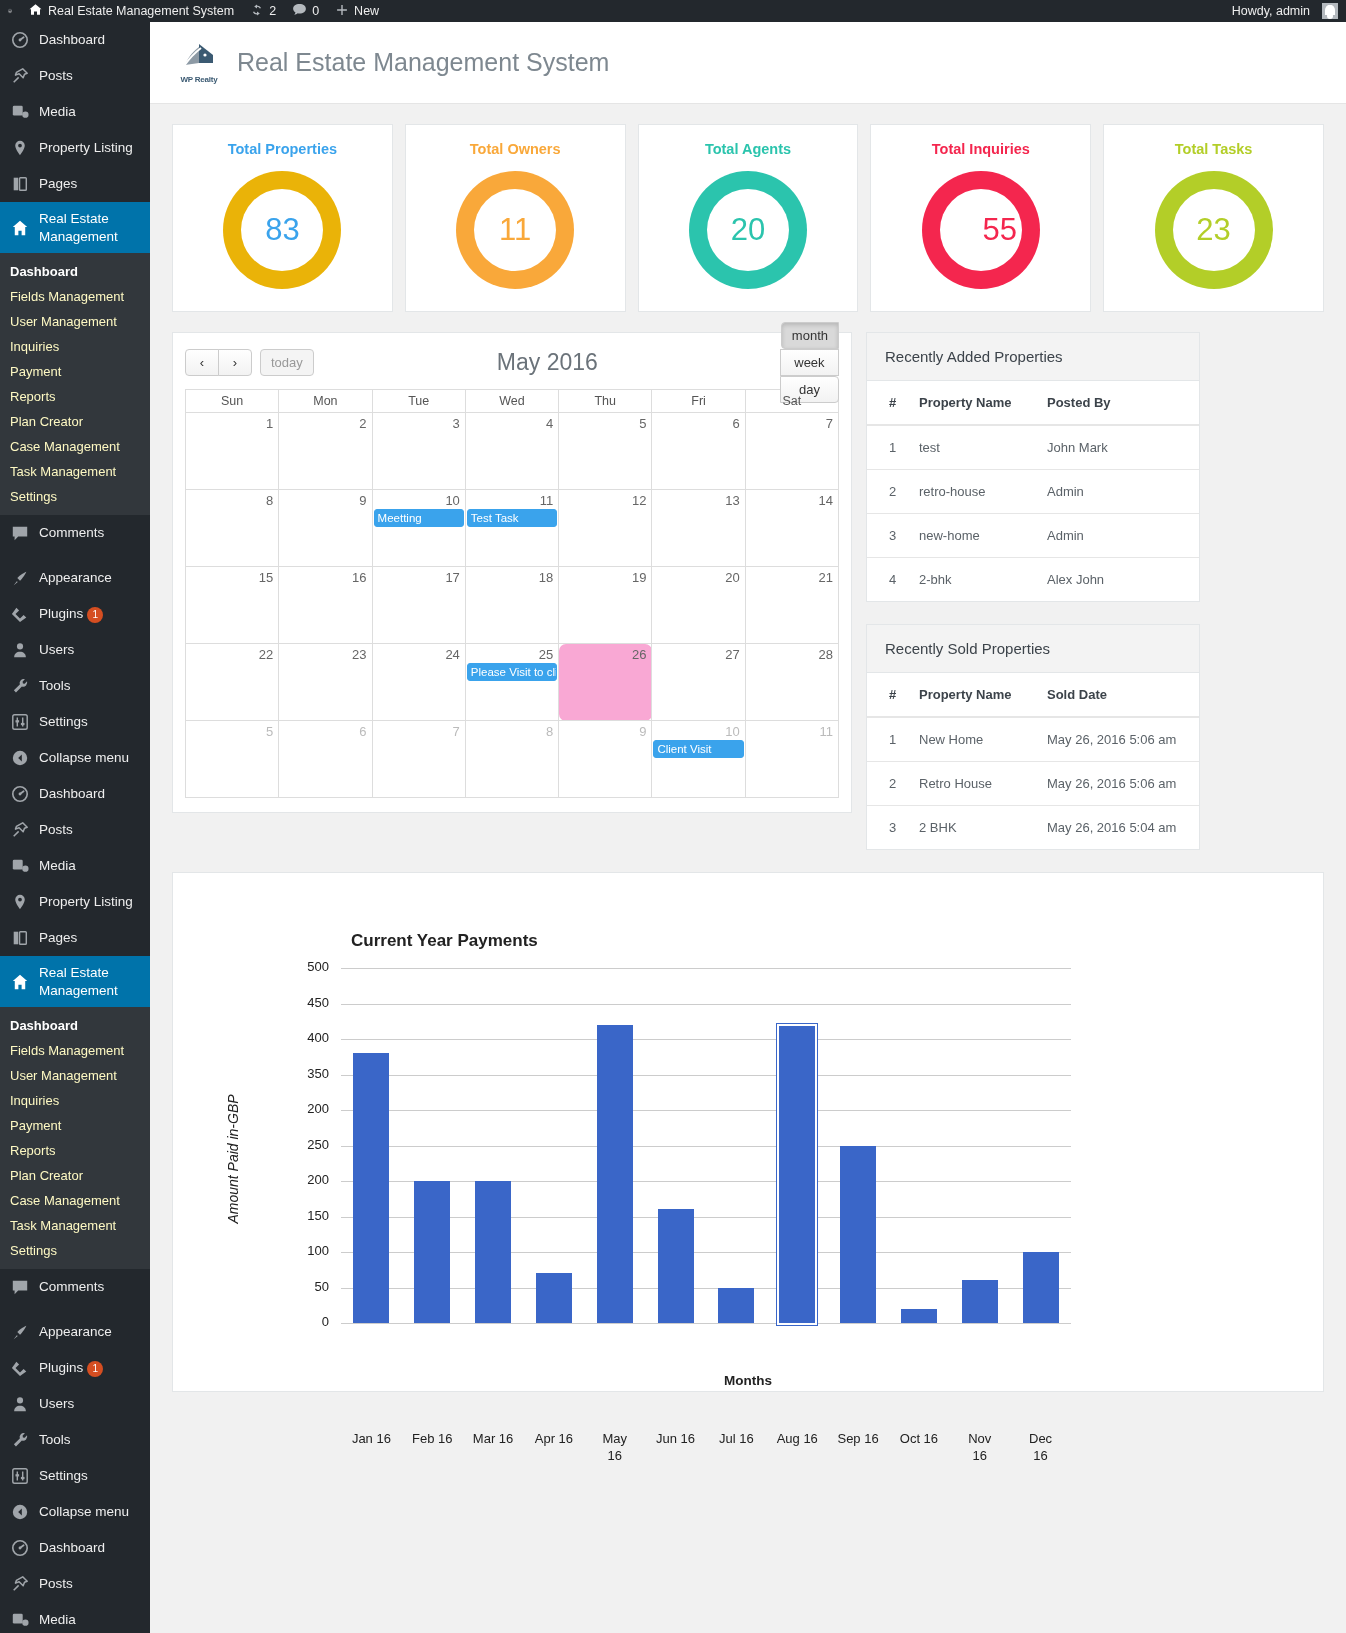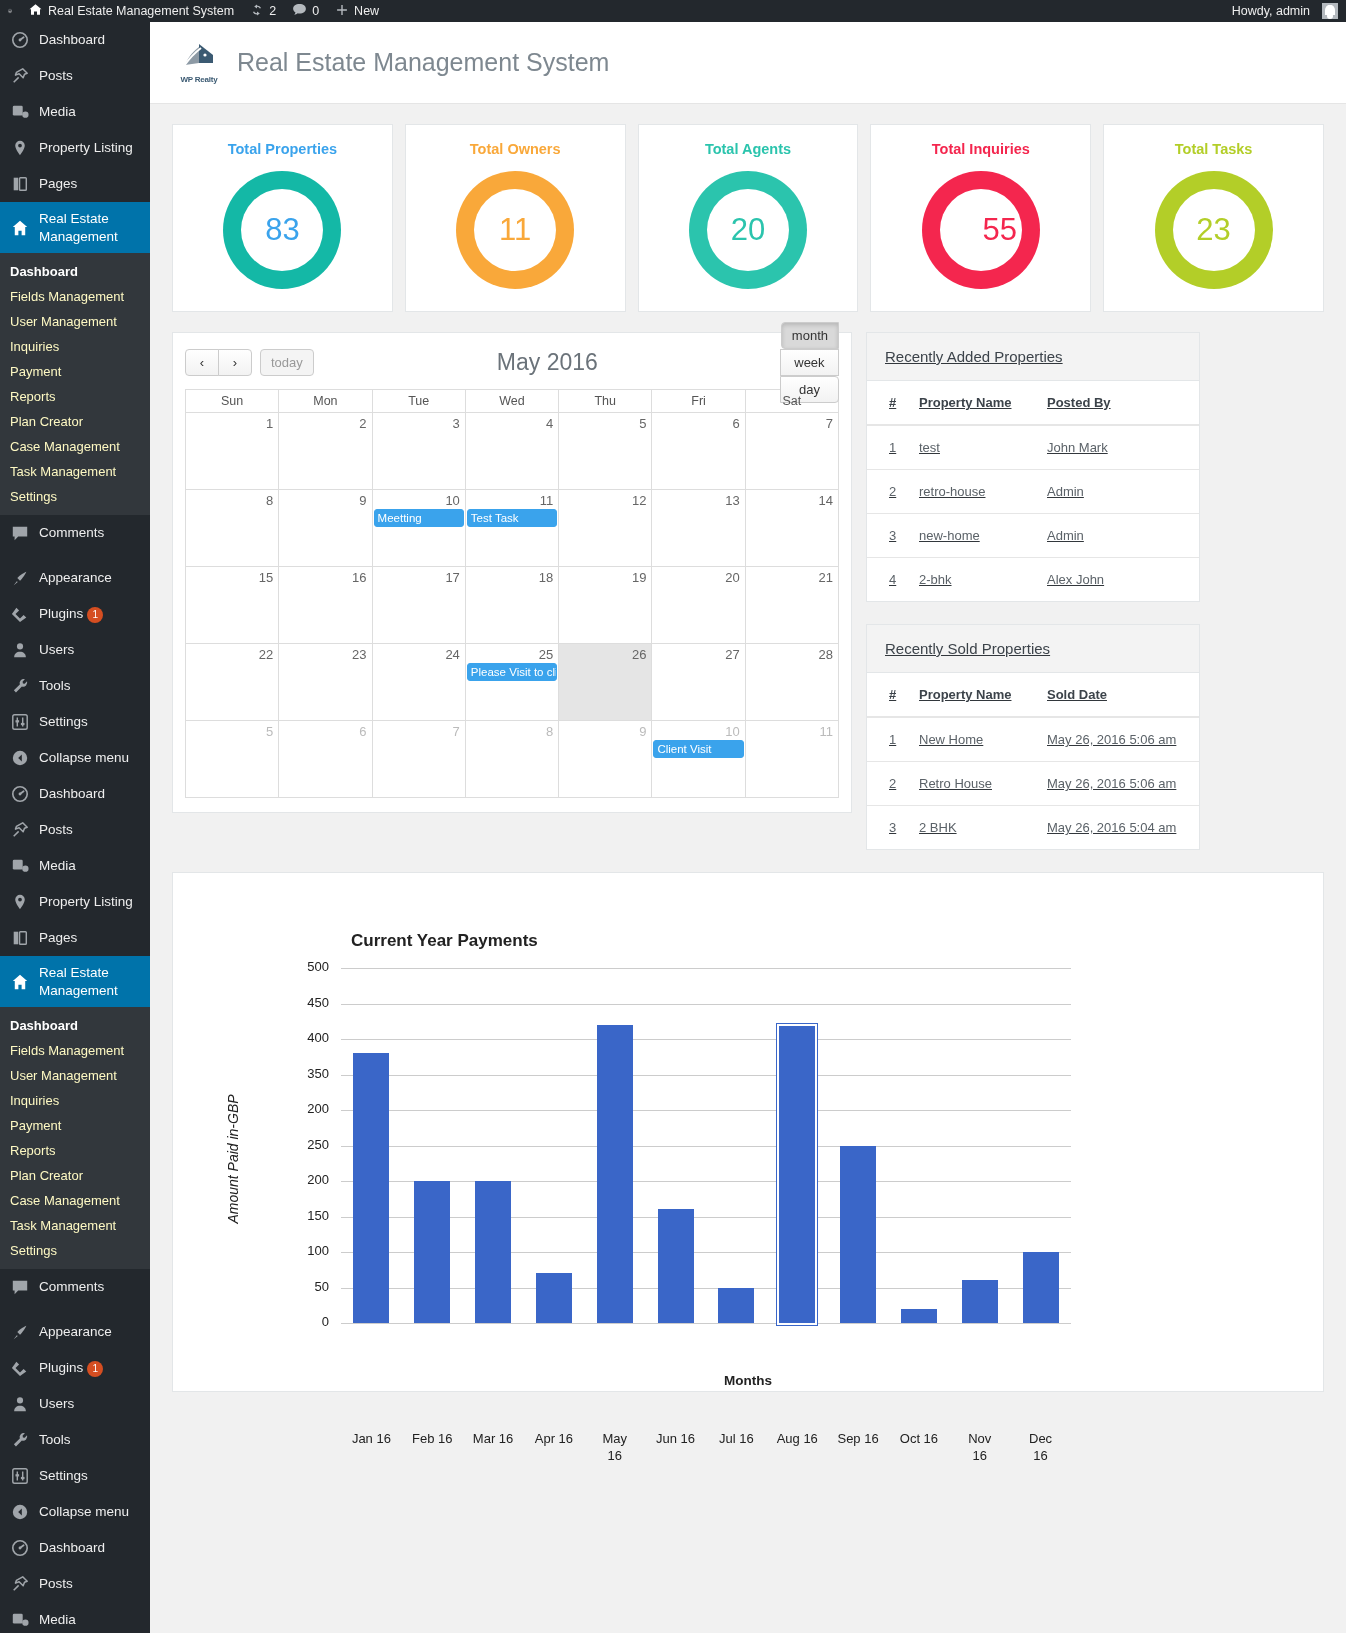--- a/index.html
+++ b/index.html
@@ -129,31 +129,31 @@
 
   .cal-table { width:100%; border-collapse: collapse; table-layout: fixed; }
   .cal-table th {
     border:1px solid #ddd; font-size: 12.5px; font-weight: normal;
     color:#555; padding: 4px 0; text-align:center; background:#fff;
   }
   .cal-table td {
     border:1px solid #ddd; height: 77px; vertical-align: top;
     padding: 0; position: relative; background:#fff;
   }
-  .cal-table td.today { background: #e5e5e5; }
+  .cal-table td.today { background: #f9a8d4; border-radius: 7px; }
   .daynum { text-align:right; font-size: 13px; color:#666; padding: 3px 5px 1px 0; }
   .daynum.other { color: #bbb; }
   .evt {
     background:#3aa3ec; border:1px solid #3aa3ec; color:#fff;
     font-size: 11.5px; border-radius: 3px; margin: 0 1px;
     padding: 1px 3px; white-space: nowrap; overflow: hidden; line-height: 14px;
   }
 
   
-  .side-col { width: 334px; display:flex; flex-direction:column; gap: 22px; text-decoration: underline; }
+  .side-col { width: 334px; display:flex; flex-direction:column; gap: 22px; }
   .panel { background:#fff; border:1px solid #e3e6e8; }
   .panel-head {
     background:#f3f3f3; border-bottom:1px solid #e3e6e8;
     padding: 15px 18px; font-size: 15px; color:#3c434a;
   }
   .panel table { width:100%; border-collapse: collapse; }
   .panel th {
     text-align:left; font-size: 13px; font-weight:bold; color:#3c434a;
     padding: 14px 10px 14px 0; border-bottom: 2px solid #e6e6e6;
   }
@@ -542,21 +542,21 @@
       <div class="logo-cap">WP Realty</div>
     </div>
     <div class="plugin-title">Real Estate Management System</div>
   </div>
 
   <div class="wrap-inner">
 
     <div class="stats-row" id="stats-host">
         <div class="stat-card">
           <div class="stat-title" style="color: rgb(58, 163, 236);">Total Properties</div>
-          <div class="donut" style="background: #14b8a6;">
+          <div class="donut" style="background: #eab308;">
             <div class="donut-inner">
               <span style="color: rgb(58, 163, 236);">83</span>
             </div>
           </div>
         </div>
         <div class="stat-card">
           <div class="stat-title" style="color: rgb(249, 168, 58);">Total Owners</div>
           <div class="donut" style="background: rgb(249, 168, 58);">
             <div class="donut-inner">
               <span style="color: rgb(249, 168, 58);">11</span>

